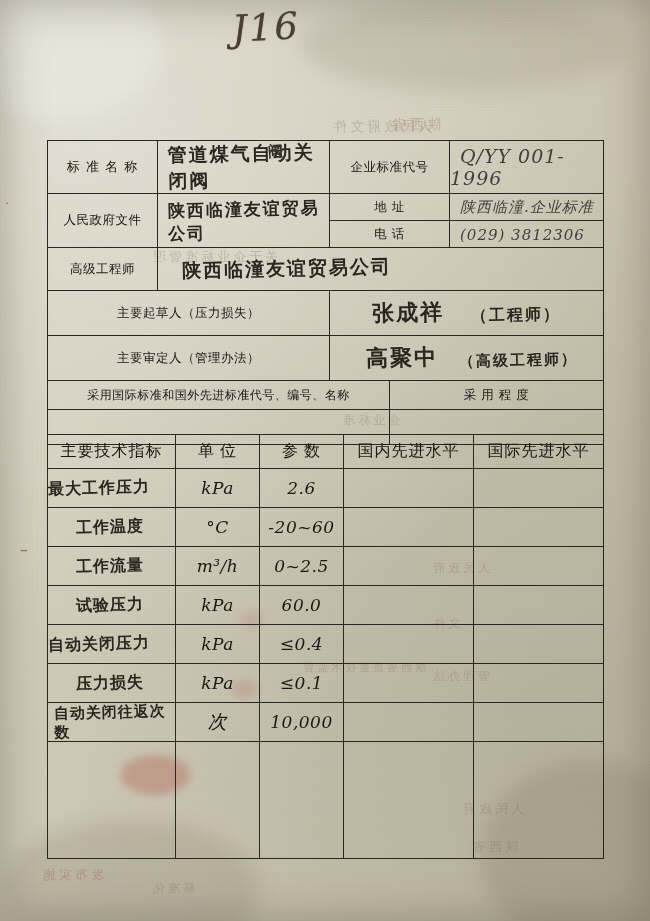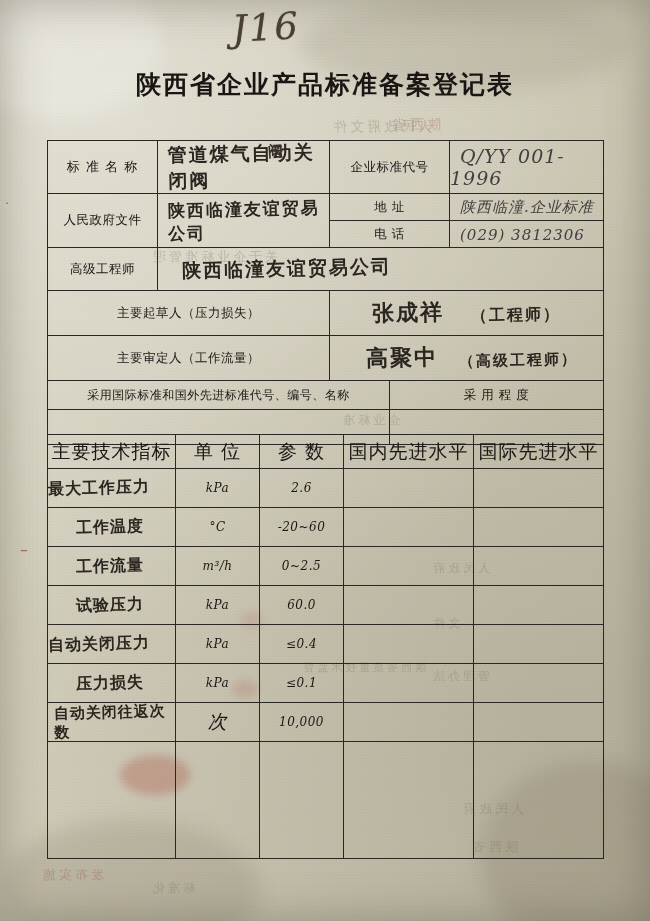--- a/index.html
+++ b/index.html
@@ -140,30 +140,31 @@
     table-layout: fixed;
   }
   table.tech td, table.tech th {
     border: 1px solid #2b2823;
     padding: 0;
     color: #1b1815;
   }
   table.tech th {
     height: 33px;
     font-weight: normal;
-    font-size: 19px;
+    font-size: 16px;
     letter-spacing: 1px;
+    font-family: Liberation Serif, serif;
   }
   table.tech td {
     height: 38px;
   }
   .tval {
     font-family: "DejaVu Serif", serif;
     font-style: italic;
-    font-size: 12px;
+    font-size: 17px;
     color: #2c2620;
     letter-spacing: .5px;
   }
   .tname {
     font-family: "DejaVu Sans", sans-serif;
     font-weight: bold;
     font-size: 16px;
     color: #2c2620;
     letter-spacing: 1px;
     display: inline-block;
@@ -213,21 +214,20 @@
   <div class="ghost" style="left:300px; top:660px; font-size:11px;">陕西省质量技术监督</div>
 
   <div class="redsmudge" style="left:120px; top:755px; width:70px; height:40px;"></div>
   <div class="redsmudge" style="left:232px; top:680px; width:26px; height:18px; opacity:.6;"></div>
   <div class="redsmudge" style="left:240px; top:612px; width:22px; height:16px; opacity:.5;"></div>
   <div class="tick" style="left:20px; top:540px;">–</div>
   <div class="tick" style="left:5px; top:196px; font-size:13px;">·</div>
 
   <div id="topmark">J16</div>
 
-  <div id="title">陕西省企业产品标准备案登记表</div>
 
   <table class="form">
     <colgroup>
       <col style="width:110px">
       <col style="width:172px">
       <col style="width:60px">
       <col style="width:60px">
       <col style="width:154px">
     </colgroup>
     <tbody>
@@ -269,21 +269,21 @@
 
       <tr>
         <td class="lbl sm" colspan="2" style="height:44px">主要起草人（压力损失）</td>
         <td colspan="3">
           <span class="hw-cn" style="font-size:22px; margin-left:42px">张成祥</span>
           <span class="hw-cn" style="font-size:16px; margin-left:22px">（工程师）</span>
         </td>
       </tr>
 
       <tr>
-        <td class="lbl sm" colspan="2" style="height:44px">主要审定人（工作流量）</td>
+        <td class="lbl sm" colspan="2" style="height:44px">主要审定人（管理办法）</td>
         <td colspan="3">
           <span class="hw-cn" style="font-size:22px; margin-left:36px">高聚中</span>
           <span class="hw-cn" style="font-size:15px; margin-left:16px">（高级工程师）</span>
         </td>
       </tr>
 
       <tr>
         <td class="lbl sm" colspan="3" style="height:28px; font-size:12px">采用国际标准和国外先进标准代号、编号、名称</td>
         <td class="lbl sm" colspan="2" style="height:28px">采 用 程 度</td>
       </tr>

